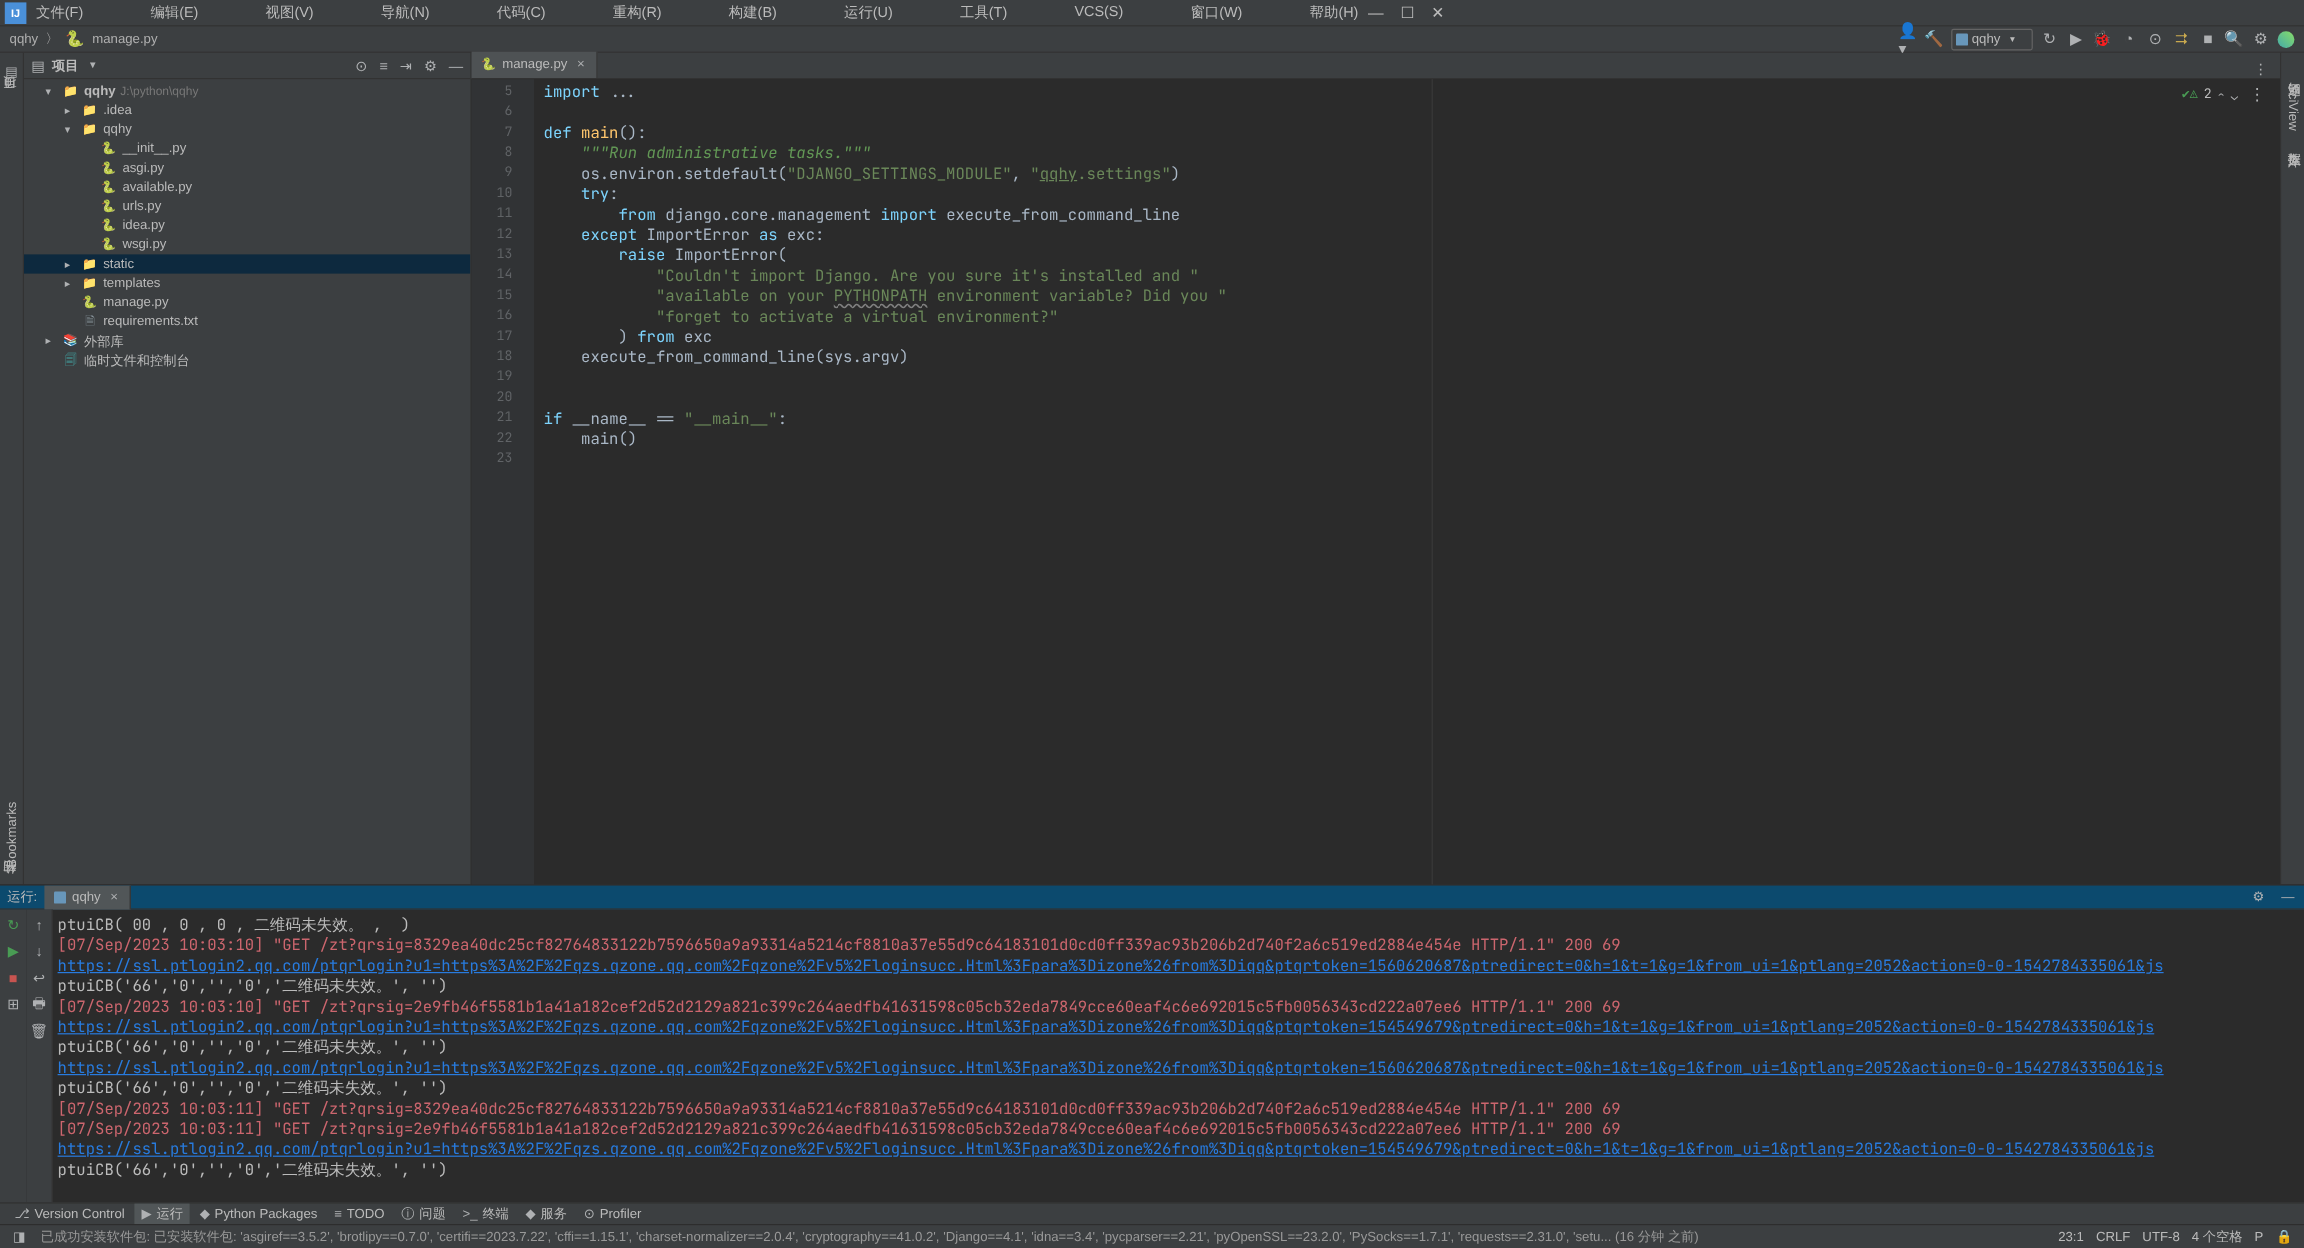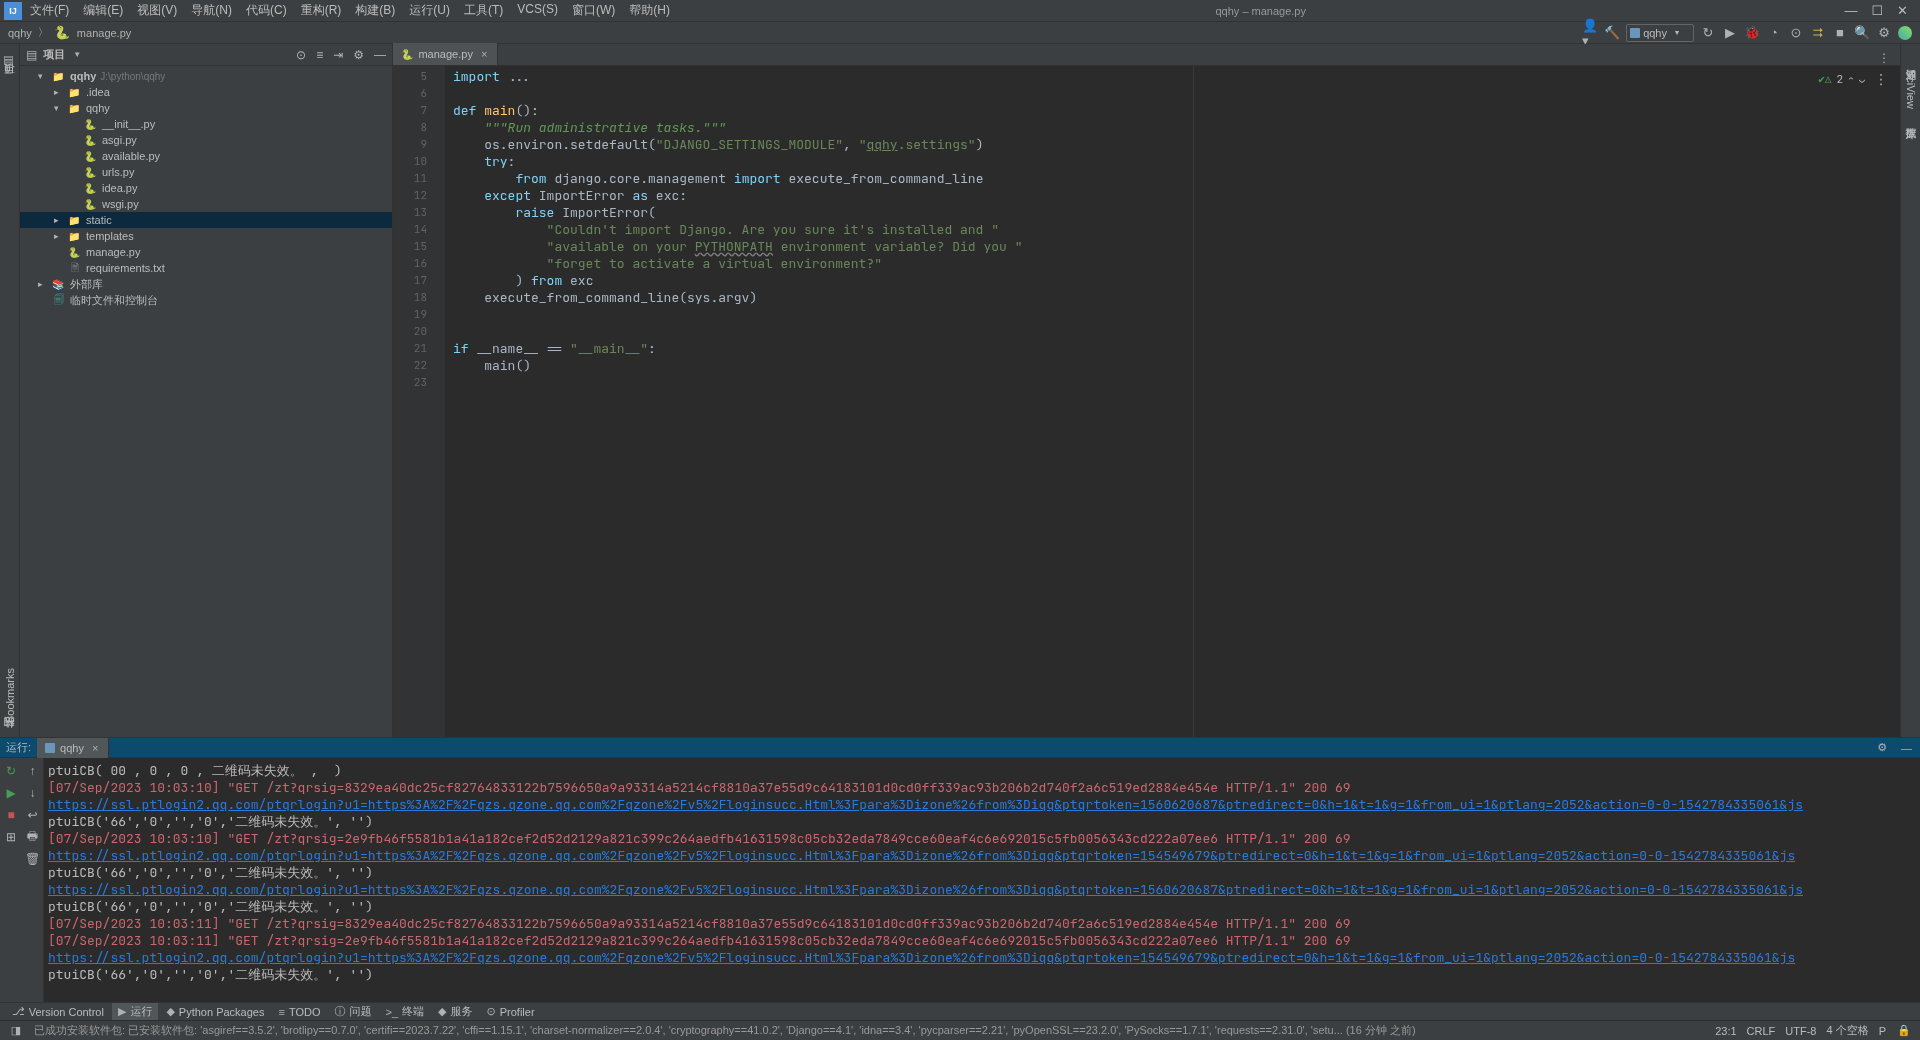--- a/index.html
+++ b/index.html
@@ -157,35 +157,34 @@
 .statusbar .seg{color:#bbb;cursor:pointer;}
 .statusbar .sico{width:16px;height:16px;display:inline-flex;align-items:center;justify-content:center;color:#afb1b3;}
 .green{color:#499c54;}
 .red{color:#c75450;}
 </style>
 </head>
 <body>
 
 <div class="menubar">
   <div class="app-icon">IJ</div>
-  <div id="menu-host" style="display: flex;">
+  <div id="menu-host" style="display: flex; gap: 42px;">
       <span class="menu-item">文件(F)</span>
       <span class="menu-item">编辑(E)</span>
       <span class="menu-item">视图(V)</span>
       <span class="menu-item">导航(N)</span>
       <span class="menu-item">代码(C)</span>
       <span class="menu-item">重构(R)</span>
       <span class="menu-item">构建(B)</span>
       <span class="menu-item">运行(U)</span>
       <span class="menu-item">工具(T)</span>
       <span class="menu-item">VCS(S)</span>
       <span class="menu-item">窗口(W)</span>
       <span class="menu-item">帮助(H)</span>
     </div>
-  <div class="title-spacer">qqhy – manage.py</div>
   <div class="win-controls">
     <span>—</span>
     <span>☐</span>
     <span>✕</span>
   </div>
 </div>
 
 <div class="topbar">
   <span class="crumb">qqhy</span>
   <span class="crumb">〉</span>

